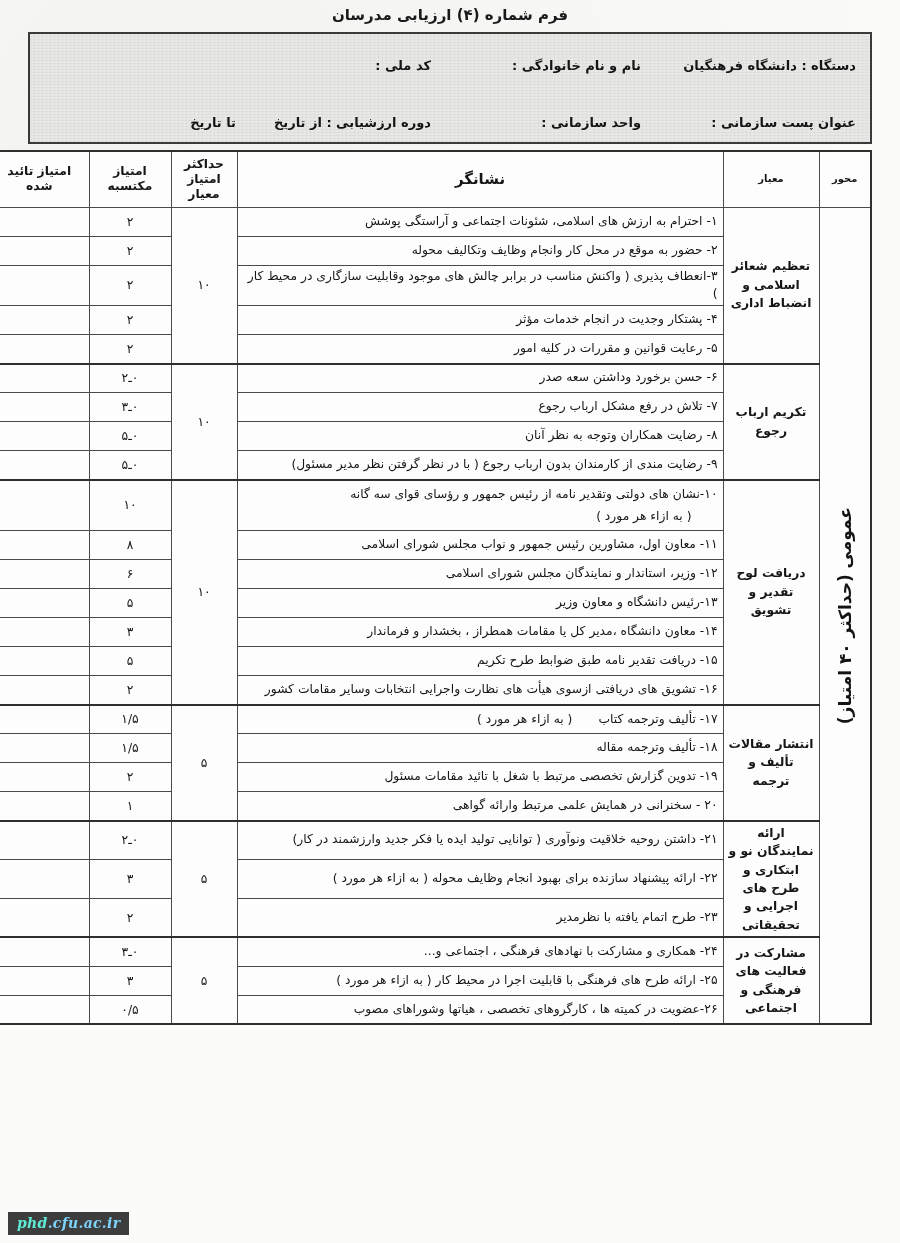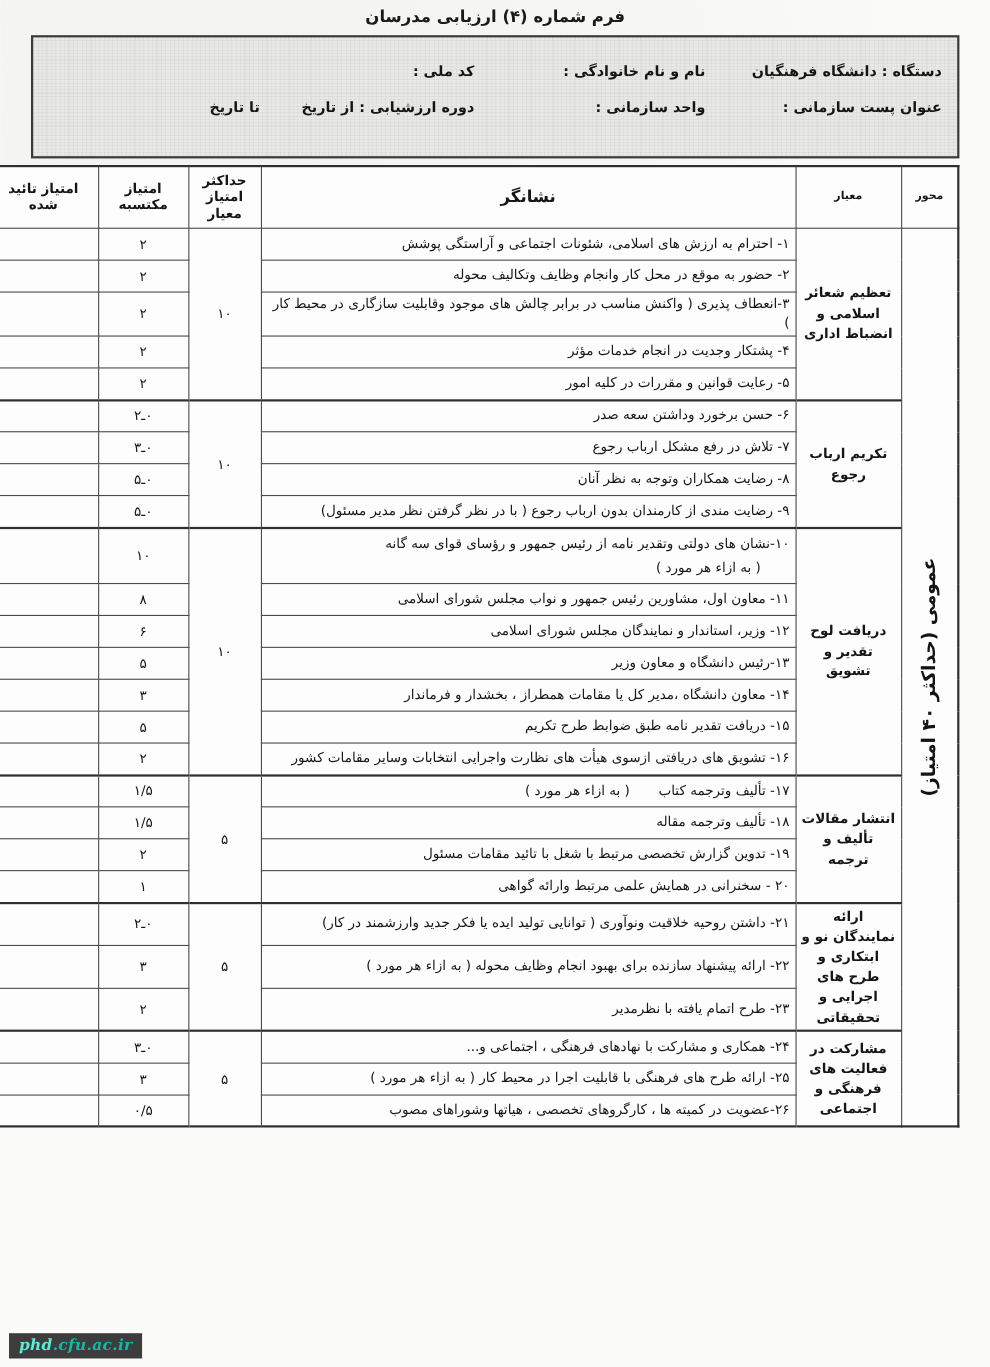--- a/index.html
+++ b/index.html
@@ -52,21 +52,21 @@
     font-weight:bold;
     color:#151515;
     margin-bottom:18px;
     white-space:nowrap;
   }
   .hdr-row .f{ }
   .f-agency{width:215px;text-align:right;}
   .f-name{width:210px;}
   .f-natid{width:auto;}
   .f-post{width:215px;}
-  .f-unit{width:210px;}
+  .f-unit{width:210px;margin-top:24px;}
   .f-period{width:195px;}
   .f-todate{width:auto;}
 
   
   table.form-table{
     position:absolute;
     top:150px;right:28px;
     width:844px;
     border-collapse:collapse;
     table-layout:fixed;
@@ -162,21 +162,21 @@
     background:#3d3d3d;
     padding:3px 9px 4px 9px;
     font-family:"DejaVu Serif","Liberation Serif",serif;
     font-size:14px;
     font-weight:bold;
     font-style:italic;
     letter-spacing:0.3px;
     direction:ltr;
   }
   .watermark .wm-a{color:#5eead4;}
-  .watermark .wm-b{color:#14b8a6;}
+  .watermark .wm-b{color:#7dd3fc;}
 </style>
 </head>
 <body>
 
 <div class="page">
 
   <div class="doc-title">فرم شماره (۴) ارزیابی مدرسان</div>
 
   <div class="header-box">
     <div class="hdr-row">

